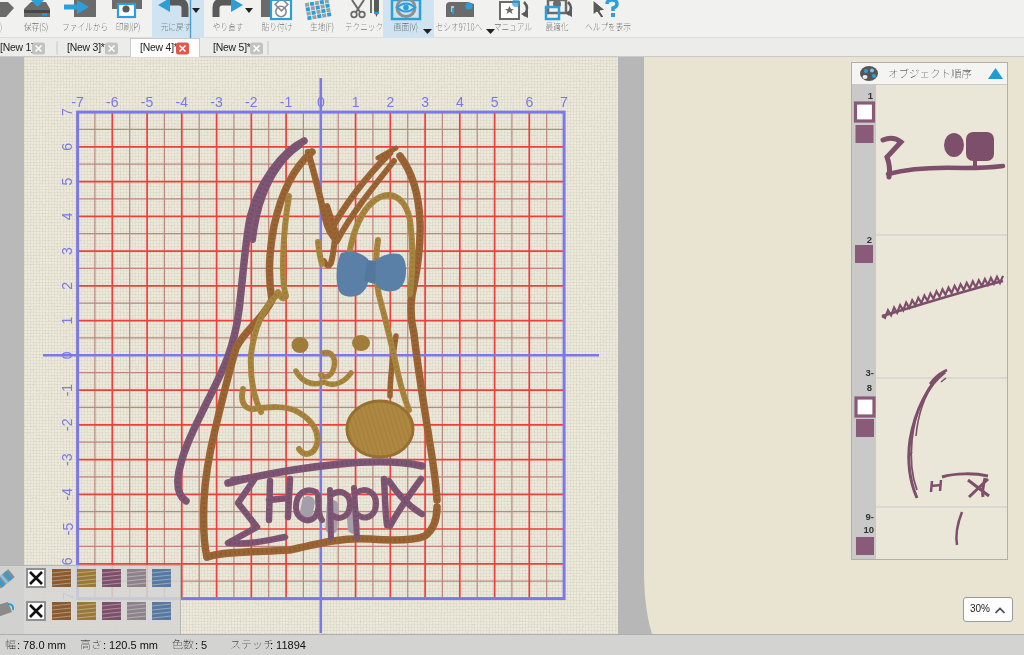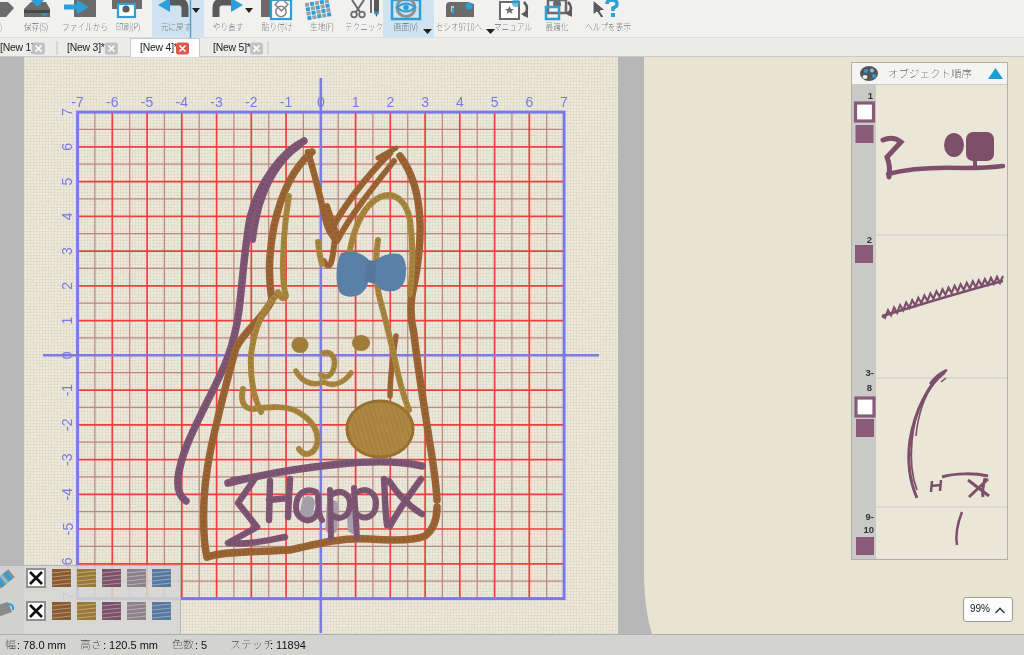--- a/index.html
+++ b/index.html
@@ -278,21 +278,21 @@
       <path d="M940,373 C926,389 915,412 912,440 C910,460 912,477 917,490" fill="none" stroke="#7d4f6b" stroke-width="1.8"></path>
       <path d="M935,381 C925,395 918,414 916,436" fill="none" stroke="#7d4f6b" stroke-width="1.6"></path>
       <path d="M947,370 C940,373 935,377 930,384" fill="none" stroke="#7d4f6b" stroke-width="2.5"></path>
       <path d="M941,382 L946,378 M912,452 L908,458" stroke="#7d4f6b" stroke-width="1.6"></path>
       <path d="M932,481 L931,492 M941,480 L940,491 M931,486 L941,485" stroke="#7d4f6b" stroke-width="2.5" fill="none"></path>
       <path d="M942,477 C955,473 975,473 988,476" fill="none" stroke="#7d4f6b" stroke-width="3"></path>
       <path d="M968,480 L989,496 M988,479 L969,497 M985,478 C983,486 982,492 983,497" stroke="#7d4f6b" stroke-width="3" fill="none"></path>
       <path d="M962,512 C958,522 955,533 957,545" fill="none" stroke="#7d4f6b" stroke-width="2.5"></path>
     </svg>
     <div class="abs" style="left:963px;top:597px;width:50px;height:25px;background:#fdfdfd;border:1px solid #9a9a9a;border-radius:3px;box-sizing:border-box;"></div>
-    <div class="abs" style="left:970px;top:603px;font-size:10px;color:#222;">99%</div>
+    <div class="abs" style="left:970px;top:603px;font-size:10px;color:#222;">30%</div>
     <svg class="abs" style="left:992px;top:605px;" width="16" height="12" viewBox="0 0 16 12">
       <path d="M3.5,8 L8,3.5 L12.5,8" fill="none" stroke="#444" stroke-width="1.6"></path>
     </svg>
     <div class="abs" style="left:0;top:565px;width:181px;height:69px;background:rgba(213,213,211,0.86);border-top:1px solid #b5b5b4;border-right:1px solid #b5b5b4;box-sizing:border-box;"></div>
     <svg class="abs" style="left:0;top:565px;" width="181" height="69" viewBox="0 565 181 69">
       <g transform="rotate(-40 6 579)">
         <rect x="-4" y="573" width="18" height="10" fill="#8a8a8a"></rect>
         <rect x="-2" y="573" width="3" height="10" fill="#2d9fd8"></rect>
         <rect x="3" y="573" width="3" height="10" fill="#7ec3e8"></rect>
         <rect x="8" y="573" width="3" height="10" fill="#2d9fd8"></rect>

